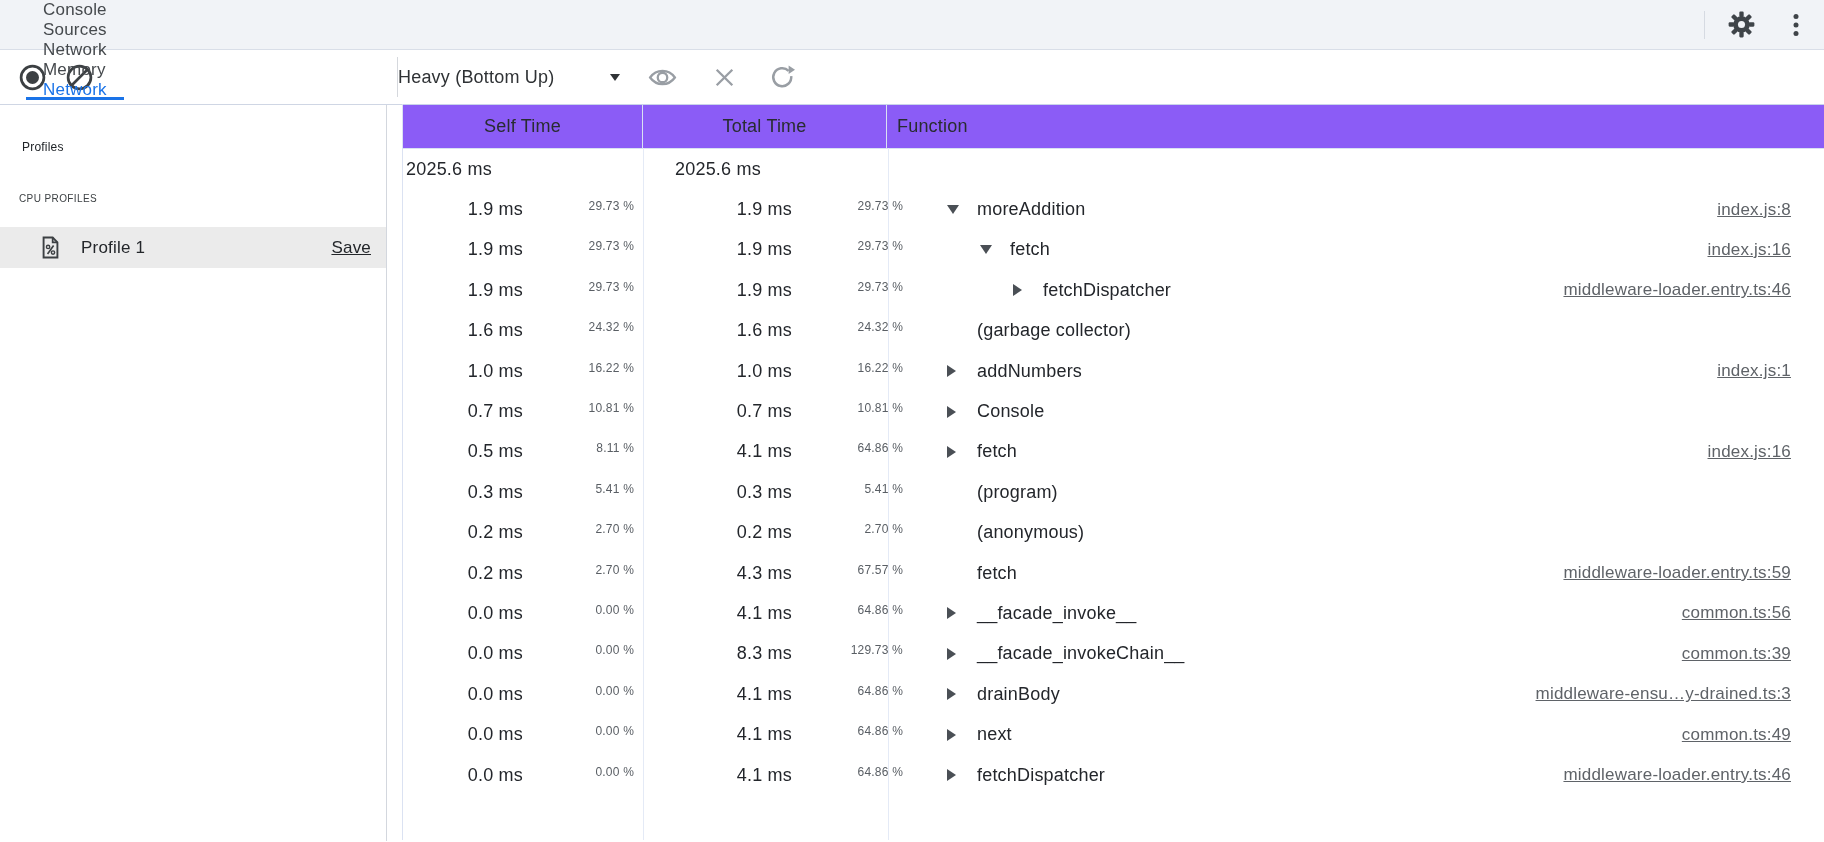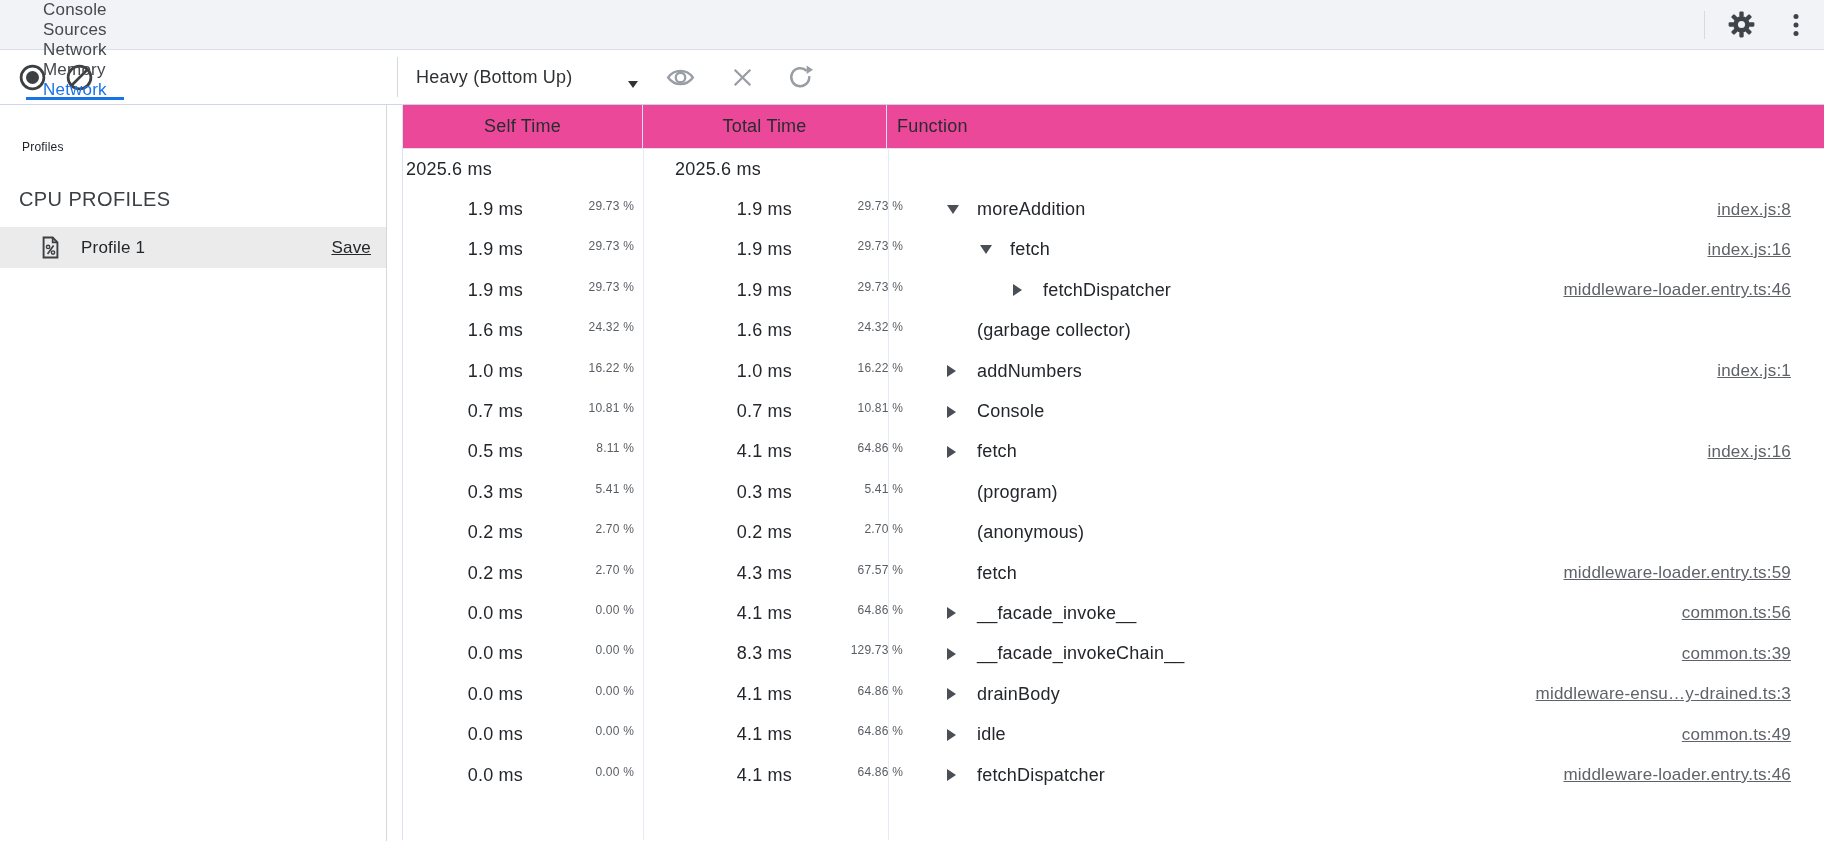--- a/index.html
+++ b/index.html
@@ -20,46 +20,46 @@
   .iconbtn { background:none; border:none; padding:0; display:flex; align-items:center;
     justify-content:center; cursor:pointer; }
   .gear-btn { margin-left:23px; }
   .dots-btn { margin-left:34px; }
 
   
   .subbar { height:54px; display:flex; align-items:center; background:#fff; }
   .subbar-left { width:397px; align-self:stretch; display:flex; align-items:center;
     gap:18px; padding-left:18px; }
   .subbar-sep { width:1px; height:40px; background:#d5d8dd; }
-  .mode-select { width:222px; margin-left:18px; display:flex; align-items:flex-end;
+  .mode-select { width:222px; margin-left:0; display:flex; align-items:center;
     font-size:18px; color:#2f3235; cursor:pointer;gap:43px; }
   .caret { width:0; height:0; border-left:5.5px solid transparent;
     border-right:5.5px solid transparent; border-top:7px solid #303336; margin-left:auto; }
   .eye-btn { margin-left:27px; }
   .close-btn { margin-left:34px; }
   .refresh-btn { margin-left:31px; }
 
   
   .content { display:flex; height:737px; border-top:1px solid #cfd6e4; }
 
   .sidebar { width:387px; border-right:1px solid #d3d7de; padding-top:32px; background:#fff; }
   .sb-title { font-size:12px; line-height:20px; padding-left:22px; color:#212529; }
-  .sb-section { font-size:20px; line-height:20px; padding-left:19px; margin-top:32px;
+  .sb-section { font-size:10px; line-height:20px; padding-left:19px; margin-top:32px;
     color:#3c4043; letter-spacing:.4px; }
   .profile-item { height:41px; margin-top:18px; display:flex; align-items:center;
     padding:0 15px 0 41px; cursor:pointer; }
   .profile-item.selected { background:#ebebeb; }
   .p-icon { width:19px; height:24px; margin-right:21px; display:flex; align-items:center; }
   .p-name { font-size:17px; color:#23262a; }
   .p-save { margin-left:auto; font-size:17px; color:#23262a; text-decoration:underline; cursor:pointer; }
 
   
   .gridwrap { flex:1; padding-left:15px; background:#fff; }
   .grid { position:relative; height:100%; border-left:1px solid #dbe2f2; }
-  .grid-header { display:flex; height:45px; background:#ec4899; border-top:1px solid #c8d3ea;
+  .grid-header { display:flex; height:45px; background:#8b5cf6; border-top:1px solid #c8d3ea;
     border-bottom:1px solid #d9e1f2; margin-top:-1px; }
   .gh { font-size:18px; color:#282c30; display:flex; align-items:center;
     justify-content:center; cursor:pointer; }
   .gh-self { width:240px; border-right:1px solid #d9e1f2; }
   .gh-total { width:244px; border-right:1px solid #d9e1f2; }
   .gh-fn { flex:1; justify-content:flex-start; padding-left:10px; }
   .vline { position:absolute; top:44px; bottom:0; width:1px; background:#e4eaf6; }
   .vl1 { left:240px; } .vl2 { left:485px; }
   .grid-body { position:relative; }
   .row { display:flex; height:40.4px; align-items:center; cursor:default;gap:28px; }
@@ -434,21 +434,21 @@
               </div>
               <div class="c-total">
                 <span class="ms">4.1 ms</span>
                 <span class="pct">64.86 %</span>
               </div>
               <div class="c-fn">
                 <span class="indent" style="width: 0px;"></span>
                 <span class="arrow">
                   <i class="tri-right"></i>
                 </span>
-                <span class="fn-name">idle</span>
+                <span class="fn-name">next</span>
                 <span class="srclink">common.ts:49</span>
               </div>
             </div>
             <div class="row">
               <div class="c-self">
                 <span class="ms">0.0 ms</span>
                 <span class="pct">0.00 %</span>
               </div>
               <div class="c-total">
                 <span class="ms">4.1 ms</span>

